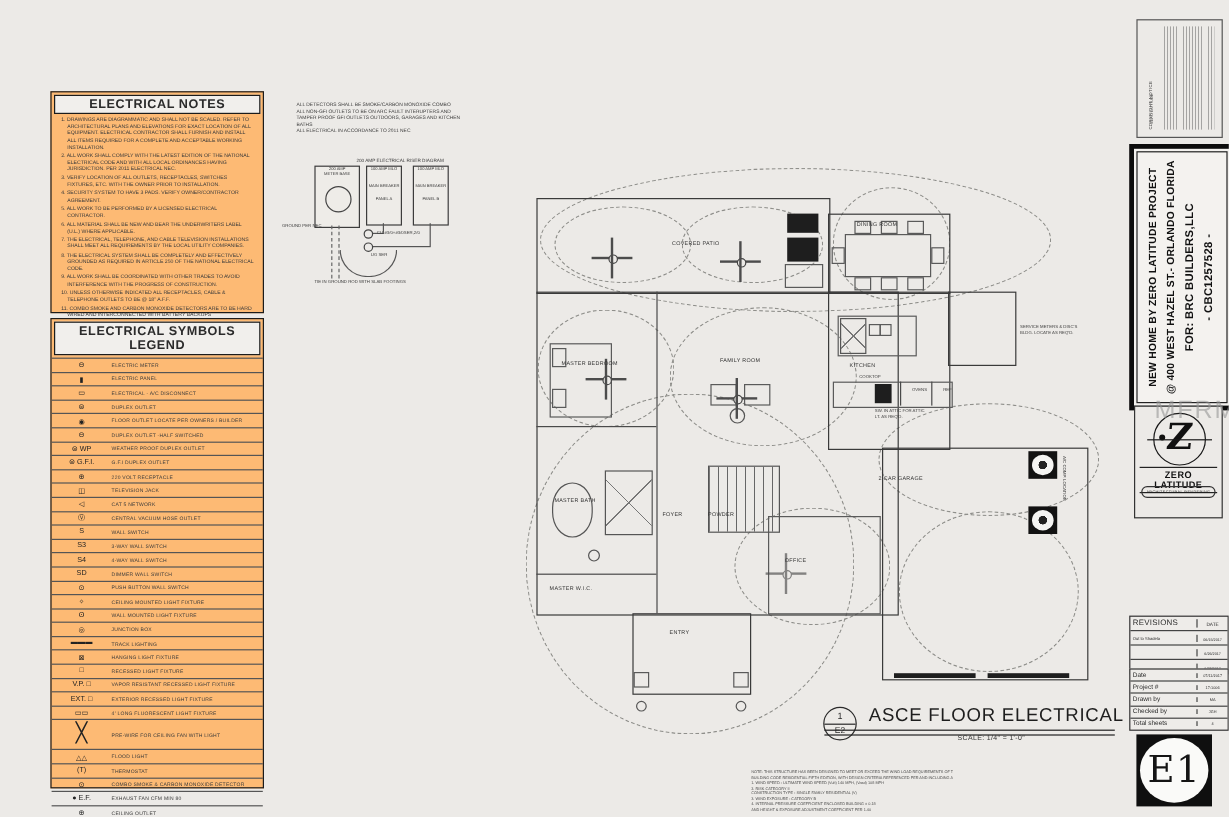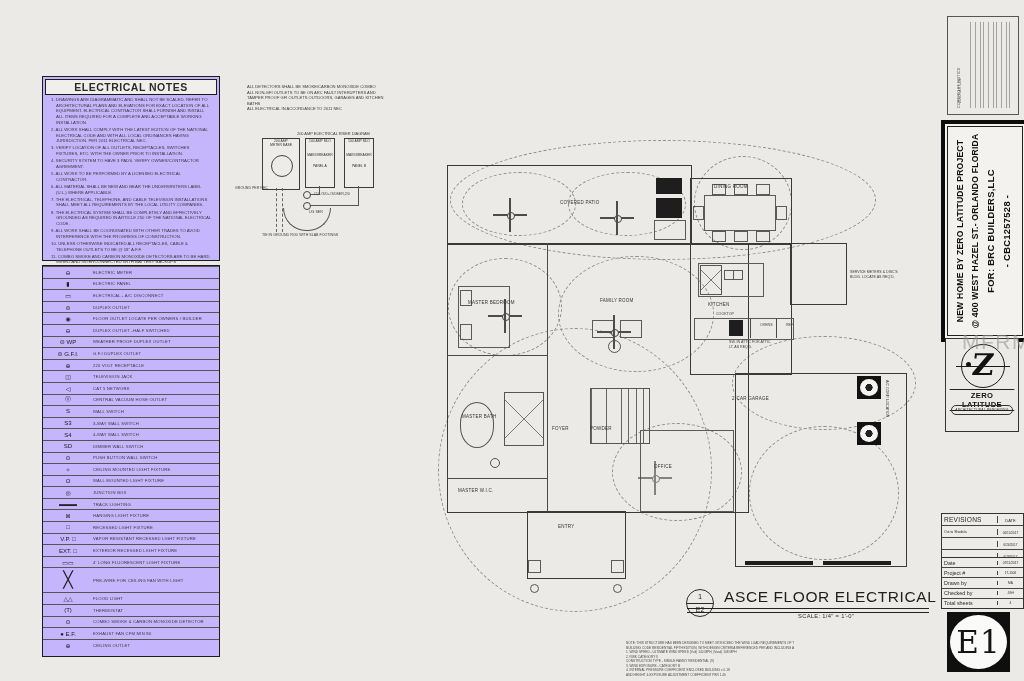--- a/index.html
+++ b/index.html
@@ -1,19 +1,19 @@
 <!DOCTYPE html>
 <html><head>
 <meta charset="utf-8">
 <style>
   html,body{margin:0;padding:0}
   body{width:1024px;height:681px;position:relative;overflow:hidden;background:#eceae7;
        font-family:"Liberation Sans",sans-serif;color:#2b2b2b}
   
-  .panelbox{position:absolute;border:1.6px solid #1c1c1c;background:#c4b5fd}
+  .panelbox{position:absolute;border:1.6px solid #1c1c1c;background:#fdba74}
   .box-title{border:1px solid #1c1c1c;margin:2px;text-align:center;font-weight:bold;
              font-size:10.5px;letter-spacing:.5px;padding:1px 0;background:#f1efec}
   .note{font-size:4.3px;line-height:1.32;margin:1.5px 7px 1.5px 5px;color:#3a3a3a;
         text-indent:-5px;padding-left:8px}
   
   .lr{display:flex;align-items:center;border-top:.6px solid #555;height:10.6px;overflow:hidden}
   .lr.tall{height:24px}
   .lr .sym{width:50px;text-align:center;font-size:6px;color:#222;flex:none}
   .lr.tall .sym{font-size:16px;line-height:1}
   .lr .lbl{font-size:4.2px;color:#3a3a3a;letter-spacing:.2px}
@@ -126,20 +126,21 @@
       <div class="note">6.  ALL MATERIAL SHALL BE NEW AND BEAR THE UNDERWRITERS LABEL (U.L.) WHERE APPLICABLE.</div>
       <div class="note">7.  THE ELECTRICAL, TELEPHONE, AND CABLE TELEVISION INSTALLATIONS SHALL MEET ALL REQUIREMENTS BY THE LOCAL UTILITY COMPANIES.</div>
       <div class="note">8.  THE ELECTRICAL SYSTEM SHALL BE COMPLETELY AND EFFECTIVELY GROUNDED AS REQUIRED IN ARTICLE 250 OF THE NATIONAL ELECTRICAL CODE.</div>
       <div class="note">9.  ALL WORK SHALL BE COORDINATED WITH OTHER TRADES TO AVOID INTERFERENCE WITH THE PROGRESS OF CONSTRUCTION.</div>
       <div class="note">10.  UNLESS OTHERWISE INDICATED ALL RECEPTACLES, CABLE &amp; TELEPHONE OUTLETS TO BE @ 18" A.F.F.</div>
       <div class="note">11.  COMBO SMOKE AND CARBON MONOXIDE DETECTORS ARE TO BE HARD WIRED AND INTERCONNECTED WITH BATTERY BACKUPS</div>
     </div>
 </section>
 
 <section class="panelbox" style="left:42px;top:265px;width:176px;height:390px">
+  <div class="box-title">ELECTRICAL SYMBOLS LEGEND</div>
   <div id="legend-list">
       <div class="lr">
         <span class="sym">⊖</span>
         <span class="lbl">ELECTRIC METER</span>
       </div>
       <div class="lr">
         <span class="sym">▮</span>
         <span class="lbl">ELECTRIC PANEL</span>
       </div>
       <div class="lr">

